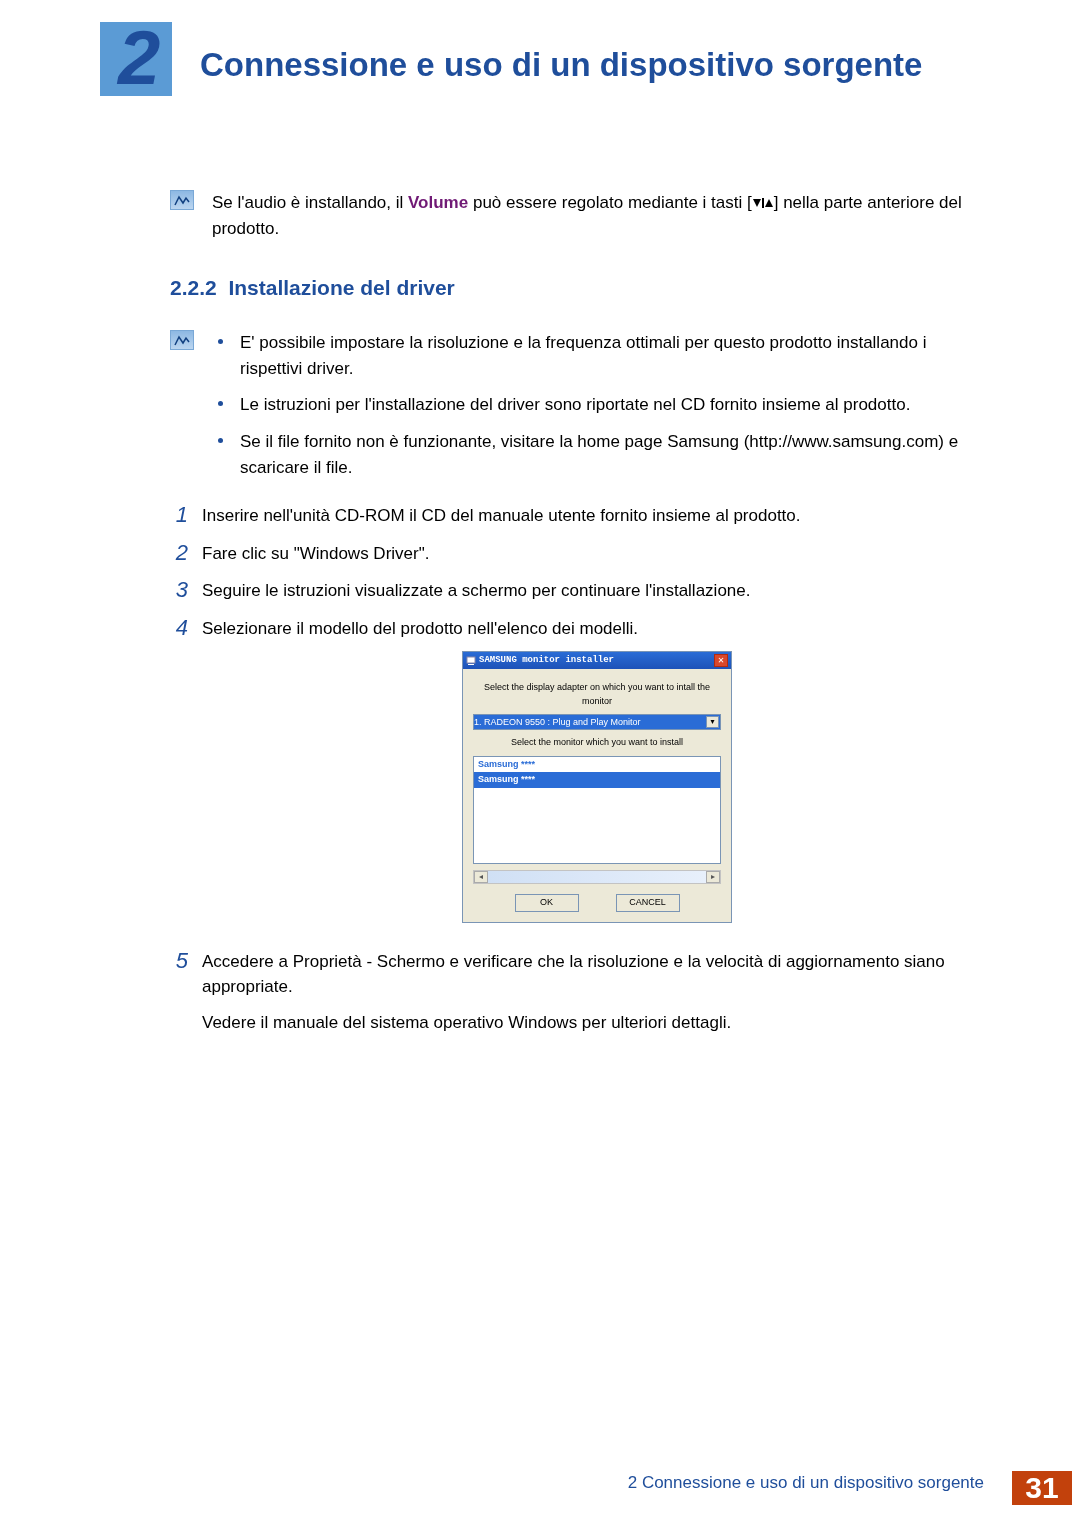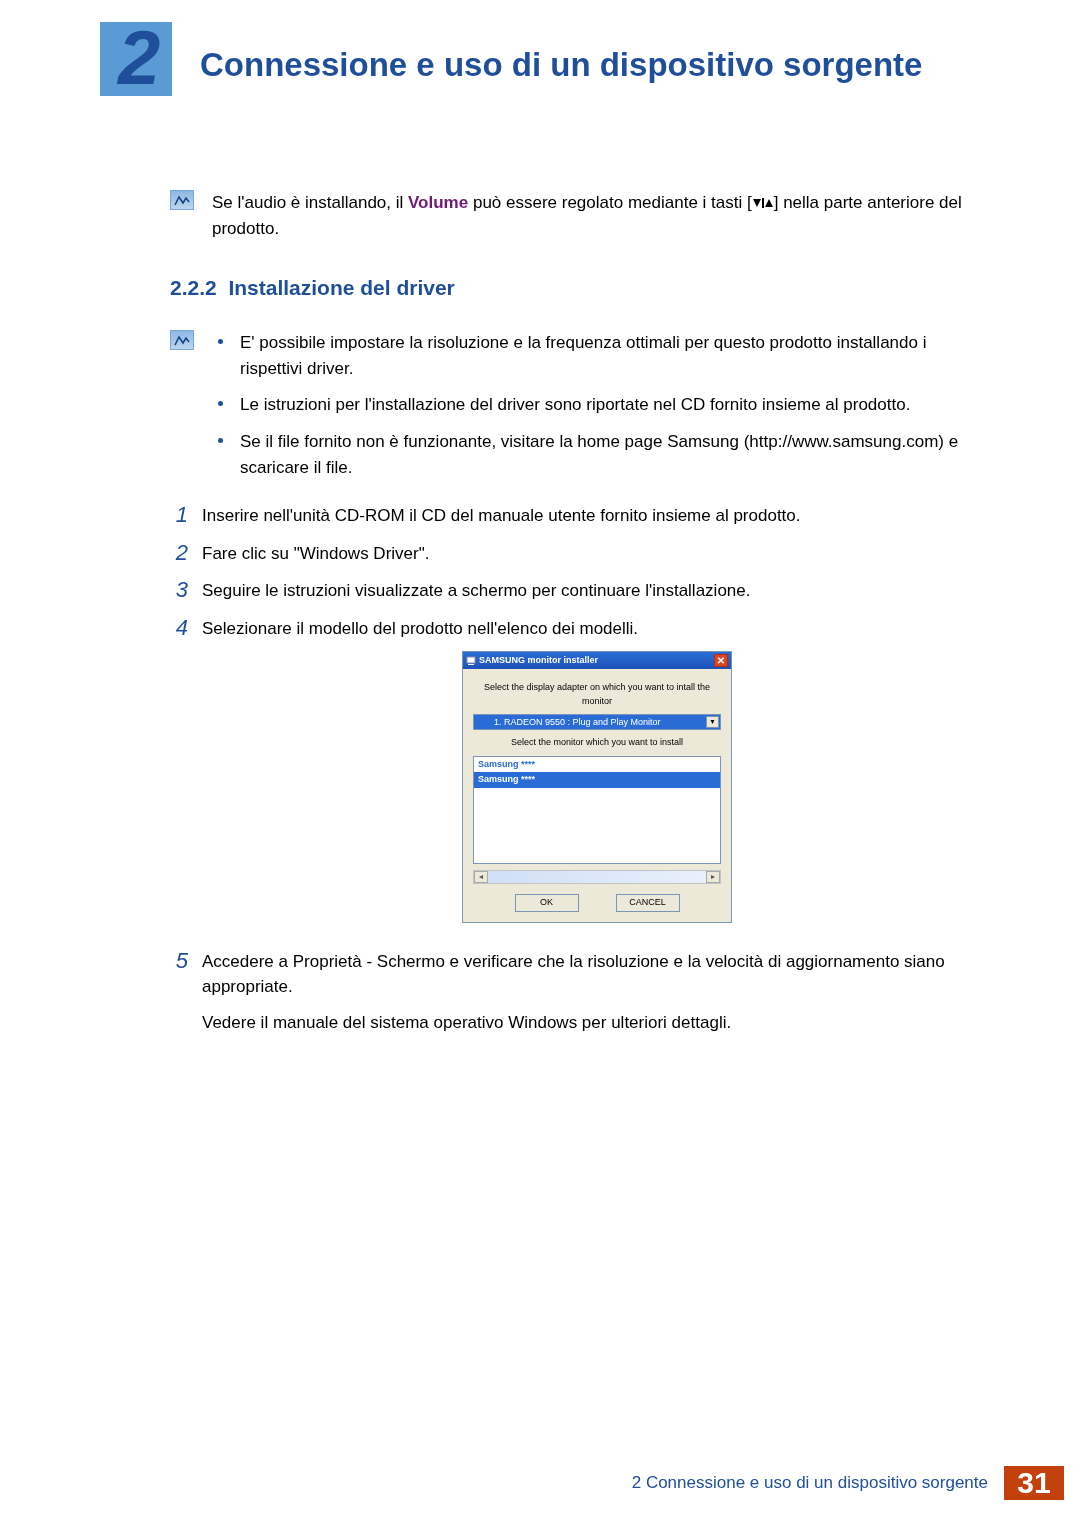--- a/index.html
+++ b/index.html
@@ -147,20 +147,21 @@
   .installer-titlebar {
     height: 17px;
     background: linear-gradient(to bottom,#2a6cd6,#1d52b8);
     display: flex;
     align-items: center;
     justify-content: space-between;
     padding: 0 3px;
     color: #fff;
     font-size: 9px;
     font-weight: bold;
+    font-family: Liberation Mono, monospace;
   }
   .installer-titlebar .title-left { display:flex; align-items:center; gap:3px;}
   .installer-close {
     width: 14px; height: 13px;
     background: #d9472b;
     border: 1px solid #b02a12;
     color: #fff;
     display:flex; align-items:center; justify-content:center;
     font-size: 10px;
     line-height: 1;
@@ -176,21 +177,21 @@
   }
   .adapter-select {
     height: 16px;
     background: #2a6cd6;
     color: #fff;
     border: 1px solid #7a95b5;
     font-size: 9px;
     display: flex;
     align-items: center;
     justify-content: space-between;
-    padding: 0 1px 0 20px;
+    padding: 0 1px 0 0;
     margin-bottom: 6px;
   }
   .adapter-select .drop {
     width: 13px; height: 12px;
     background: #ece9d8;
     border: 1px solid #7a95b5;
     color: #000;
     display:flex; align-items:center; justify-content:center;
     font-size: 8px;
   }
@@ -234,24 +235,25 @@
     border: 1px solid #7a95b5;
     background: #ece9d8;
     font-size: 9px;
     display:flex; align-items:center; justify-content:center;
   }
 
   
   .footer {
     position: absolute;
     bottom: 22px;
-    right: 16px;
-    display: flex;
-    align-items: center;
-    font-size: 17px;
+    right: 8px;
+    display: flex;
+    align-items: flex-end;
+    font-size: 17px;
+    gap: 12px;
   }
   .footer-text {
     color: #1f4e9b;
     padding: 12px 16px;
     font-weight: normal;
   }
   .footer-pagenum {
     background: #c2410c;
     color: #fff;
     font-size: 30px;

